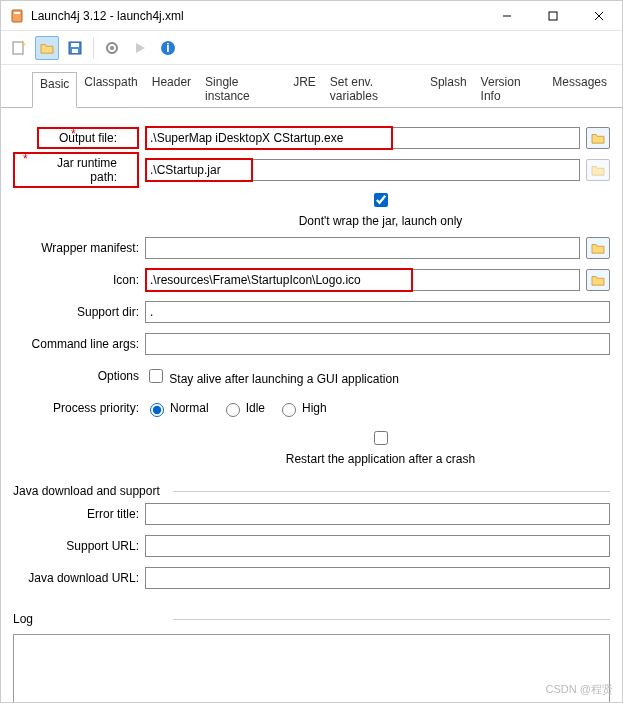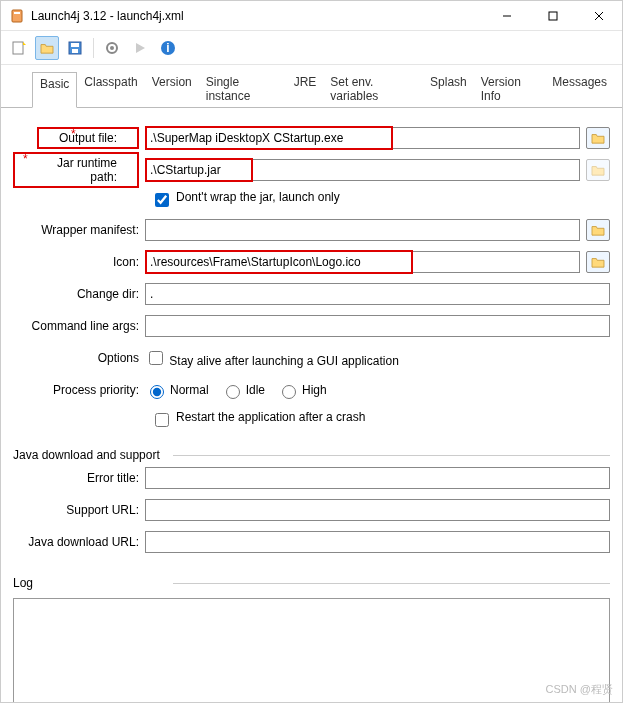--- a/index.html
+++ b/index.html
@@ -21,21 +21,21 @@
 .row { display: flex; align-items: center; margin-bottom: 8px; min-height: 24px; }
 .lblcol { width: 132px; text-align: right; padding-right: 6px; position: relative; }
 .lblcol .req { color: #d00; position: absolute; left: 18px; }
 .row1 .lblcol .req { left: 58px; }
 .lbl { color: #000; }
 .hl-label { border: 2px solid #d00; padding: 2px 20px; display: inline-block; }
 .fld { flex: 1; }
 .fld input[type="text"] { width: 100%; height: 22px; border: 1px solid #888; padding: 0 4px; font-size: 12px; background: #fff; }
 .browsebtn { width: 24px; height: 22px; margin-left: 6px; border: 1px solid #888; background: #eef6ff; display: flex; align-items: center; justify-content: center; border-radius: 2px; }
 .browsebtn.disabled { opacity: 0.5; }
-.chkrow { display: flex; margin-left: 138px; margin-bottom: 8px; gap: 4px; }
+.chkrow { display: flex; align-items: center; margin-left: 138px; margin-bottom: 8px; gap: 4px; flex-direction: column; }
 .chk { width: 14px; height: 14px; accent-color: #0066cc; }
 .radiorow { display: flex; align-items: center; gap: 12px; }
 .radiorow label { display: flex; align-items: center; gap: 3px; }
 .radio { width: 14px; height: 14px; accent-color: #0066cc; }
 .group-title { color: #000; margin: 10px 0 4px 0; position: relative; }
 .group-title::after { content: ""; position: absolute; left: 160px; right: 0; top: 50%; height: 1px; background: #ccc; }
 .logbox { flex: 1; border: 1px solid #999; margin-top: 4px; background: #fff; min-height: 120px; }
 .folder-icon { width:14px; height:12px; }
 .watermark { position: absolute; bottom: 6px; right: 10px; color: #bbb; font-size: 11px; pointer-events: none; }
 .inputwrap { display:flex; flex:1; }
@@ -107,21 +107,21 @@
         <svg width="16" height="16">
           <circle cx="8" cy="8" r="7" fill="#2b7cd3"></circle>
           <text x="8" y="12" text-anchor="middle" fill="#fff" font-size="11" font-weight="bold">i</text>
         </svg>
       </div>
   </div>
 
   <div class="tabs">
     <div class="tab active">Basic</div>
     <div class="tab">Classpath</div>
-    <div class="tab">Version</div>
+    <div class="tab">Header</div>
     <div class="tab">Single instance</div>
     <div class="tab">JRE</div>
     <div class="tab">Set env. variables</div>
     <div class="tab">Splash</div>
     <div class="tab">Version Info</div>
     <div class="tab">Messages</div>
   </div>
 
   <div class="content panel">
 
@@ -179,21 +179,21 @@
         </div>
       </div>
       <div class="browsebtn">
           <svg class="folder-icon" viewBox="0 0 16 14">
             <path d="M1 3h5l1 2h8v8H1z" fill="#ffd97a" stroke="#c89b3c"></path>
           </svg>
         </div>
     </div>
 
     <div class="row">
-      <div class="lblcol"><span class="lbl">Change dir:</span></div>
+      <div class="lblcol"><span class="lbl">Support dir:</span></div>
       <div class="fld"><input type="text" value="." style=""></div>
     </div>
 
     <div class="row">
       <div class="lblcol"><span class="lbl">Command line args:</span></div>
       <div class="fld"><input type="text" value="" style=""></div>
     </div>
 
     <div class="row">
       <div class="lblcol"><span class="lbl">Options</span></div>

